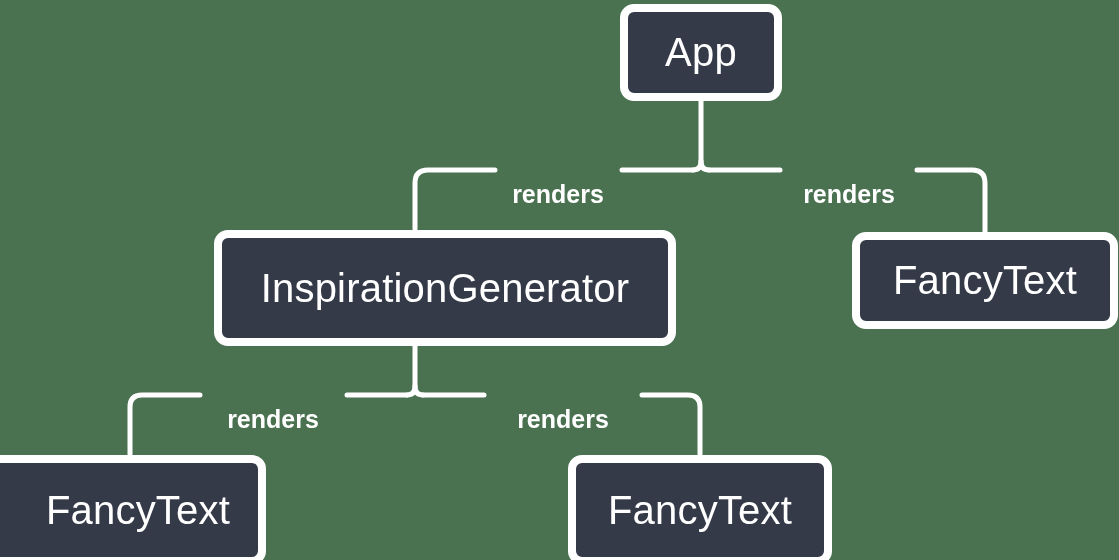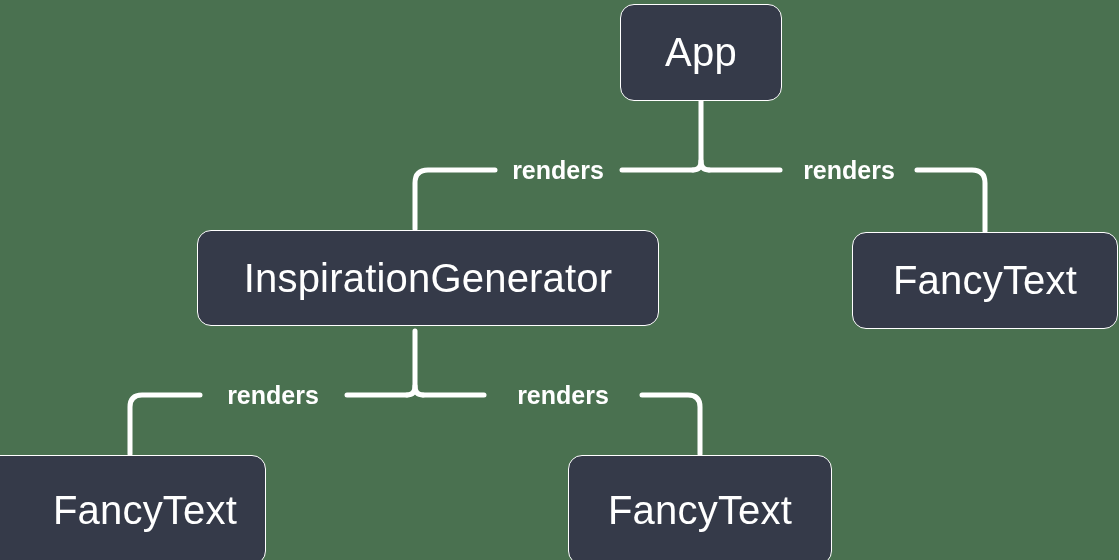--- a/index.html
+++ b/index.html
@@ -26,21 +26,21 @@
     left: 0;
     top: 0;
     width: 1119px;
     height: 560px;
     pointer-events: none;
   }
   .node {
     position: absolute;
     box-sizing: border-box;
     background: #353a49;
-    border: 1px solid #86efac;
+    border: 8px solid #86efac;
     border-radius: 14px;
     display: flex;
     align-items: center;
     justify-content: center;
     color: #ffffff;
     font-family: "Liberation Sans", sans-serif;
     font-weight: 400;
     letter-spacing: 0.2px;
     white-space: nowrap;
   }
@@ -51,24 +51,25 @@
   .edge-label {
     position: absolute;
     color: #ffffff;
     font-family: "Liberation Sans", sans-serif;
     font-weight: 700;
     font-size: 25px;
     letter-spacing: 0px;
     white-space: nowrap;
     transform: translate(-50%, -50%);
     text-align: center;
+    margin-top: 24px;
   }
   
   #node-app        { left: 620px; top: 4px;   width: 162px; height: 97px;  font-size: 40px; }
-  #node-inspgen    { left: 197px; top: 230px; width: 462px; height: 96px; font-size: 40px; }
+  #node-inspgen    { left: 214px; top: 230px; width: 462px; height: 116px; font-size: 40px; }
   #node-fancy-right{ left: 852px; top: 232px; width: 266px; height: 97px;  font-size: 40px; }
   #node-fancy-left { left: -30px; top: 455px; width: 296px; height: 110px; font-size: 40px;
                      justify-content: flex-end; padding-right: 28px; }
   #node-copyright  { left: 568px; top: 455px; width: 264px; height: 110px; font-size: 40px; }
 </style>
 </head>
 <body style="background: rgb(74, 113, 80);">
 
 <div id="stage" style="background: rgb(74, 113, 80);">
 

